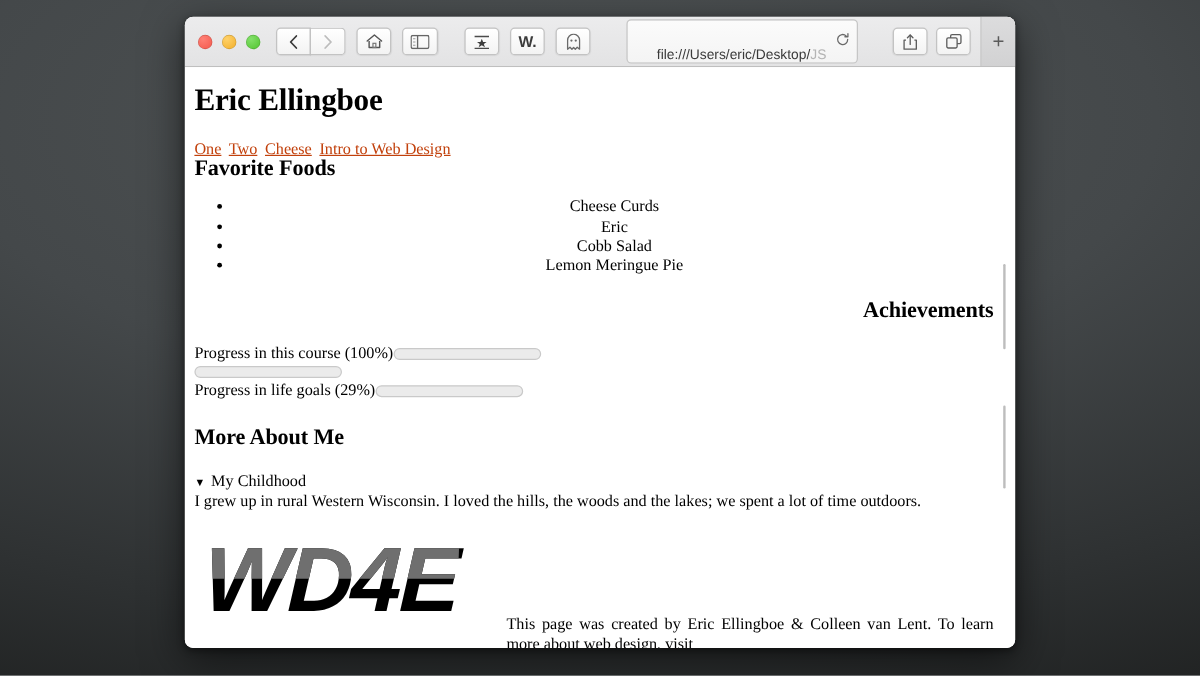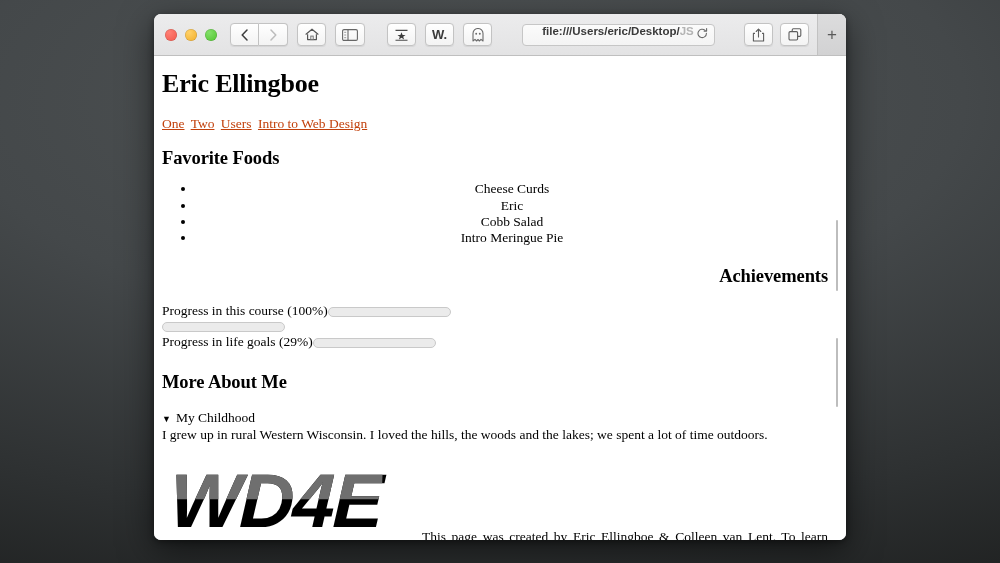--- a/index.html
+++ b/index.html
@@ -84,32 +84,31 @@
   .wtext { font-weight: bold; font-size: 13px; color: #3b3b3b; letter-spacing: -0.2px; }
 
   #urlwrap {
     flex: 1;
     display: flex;
     justify-content: center;
     padding: 0 10px;
   }
   #urlbar {
     width: 193px;
-    height: 22px;
+    height: 37px;
     border-radius: 4px;
     background: linear-gradient(#fbfbfb, #f4f4f4);
     border: 1px solid #c6c6c6;
     display: flex;
-    align-items: flex-start;
+    align-items: flex-end;
     justify-content: center;
     position: relative;
     font-size: 11.5px;
     color: #3a3a3a;
     overflow: hidden;
-    font-weight: bold;
   }
   #urltext { white-space: nowrap; }
   #urltext .dim { color: #b4b4b4; }
   #reload {
     position: absolute;
     right: 6px;
     top: 50%;
     transform: translateY(-50%);
     color: #6a6a6a;
   }
@@ -154,21 +153,21 @@
   #nav a {
     color: #c2410c;
     text-decoration: underline;
     margin-right: 3px;
   }
   h2 {
     font-size: 18.5px;
     font-weight: bold;
     letter-spacing: -0.1px;
   }
-  #h-foods { margin-top: 17px; }
+  #h-foods { }
   ul#foods {
     margin: 13px 0 0 34px;
     font-size: 13.5px;
     line-height: 1.1;
     text-align: center;
   }
   ul#foods li { margin-bottom: 1.5px; }
 
   #h-ach { margin-top: 20px; text-align: right; }
 
@@ -354,31 +353,31 @@
   </div>
 
   <div id="page">
     <div id="content">
 
       <h1 id="pname">Eric Ellingboe</h1>
 
       <div id="nav">
         <a href="#">One</a>
         <a href="#">Two</a>
-        <a href="#">Users</a>
+        <a href="#">Cheese</a>
         <a href="#">Intro to Web Design</a>
       </div>
 
       <h2 id="h-foods">Favorite Foods</h2>
 
       <ul id="foods">
         <li>Cheese Curds</li>
         <li>Eric</li>
         <li>Cobb Salad</li>
-        <li>Intro Meringue Pie</li>
+        <li>Lemon Meringue Pie</li>
       </ul>
 
       <h2 id="h-ach">Achievements</h2>
 
       <div id="bars">
         <div class="barrow">
           <span class="barlabel">Progress in this course (100%)</span>
           <span class="track">
             <span class="fill" id="f0" style="width: 100%;"></span>
           </span>

